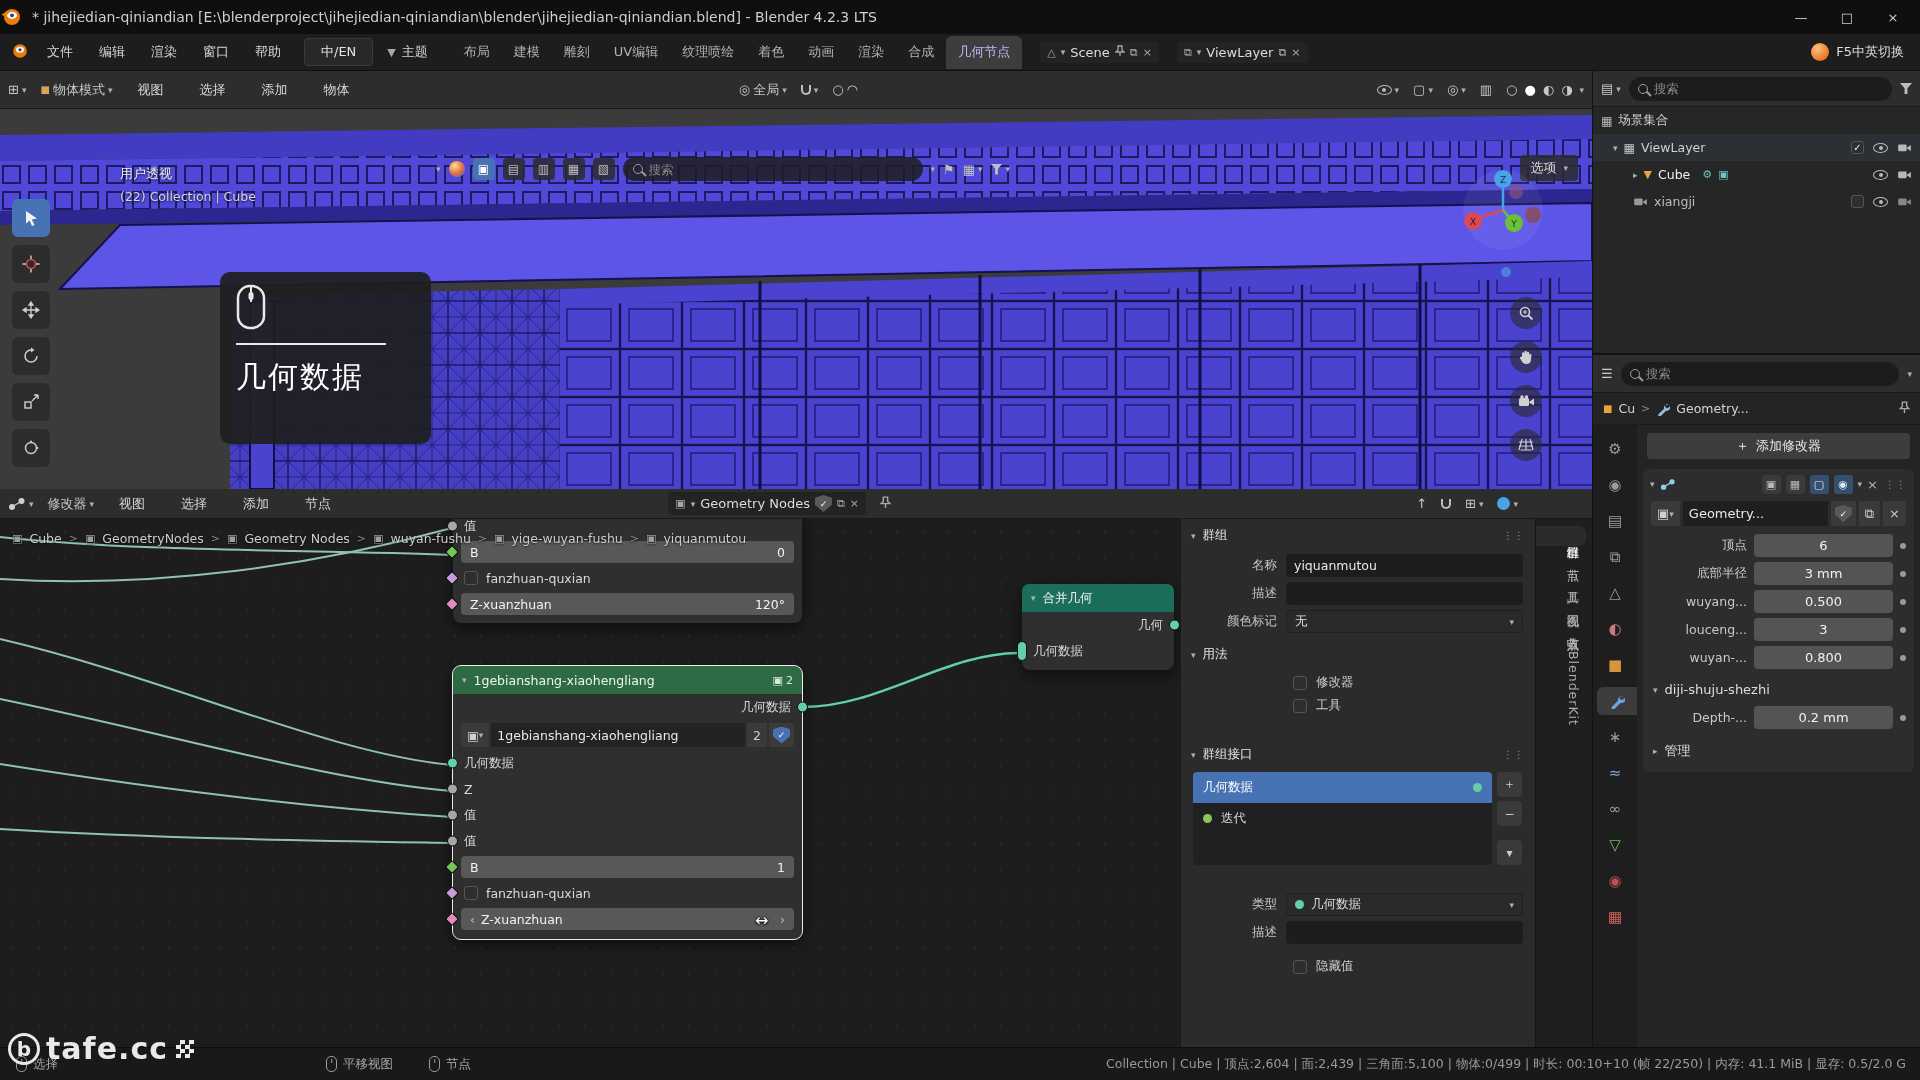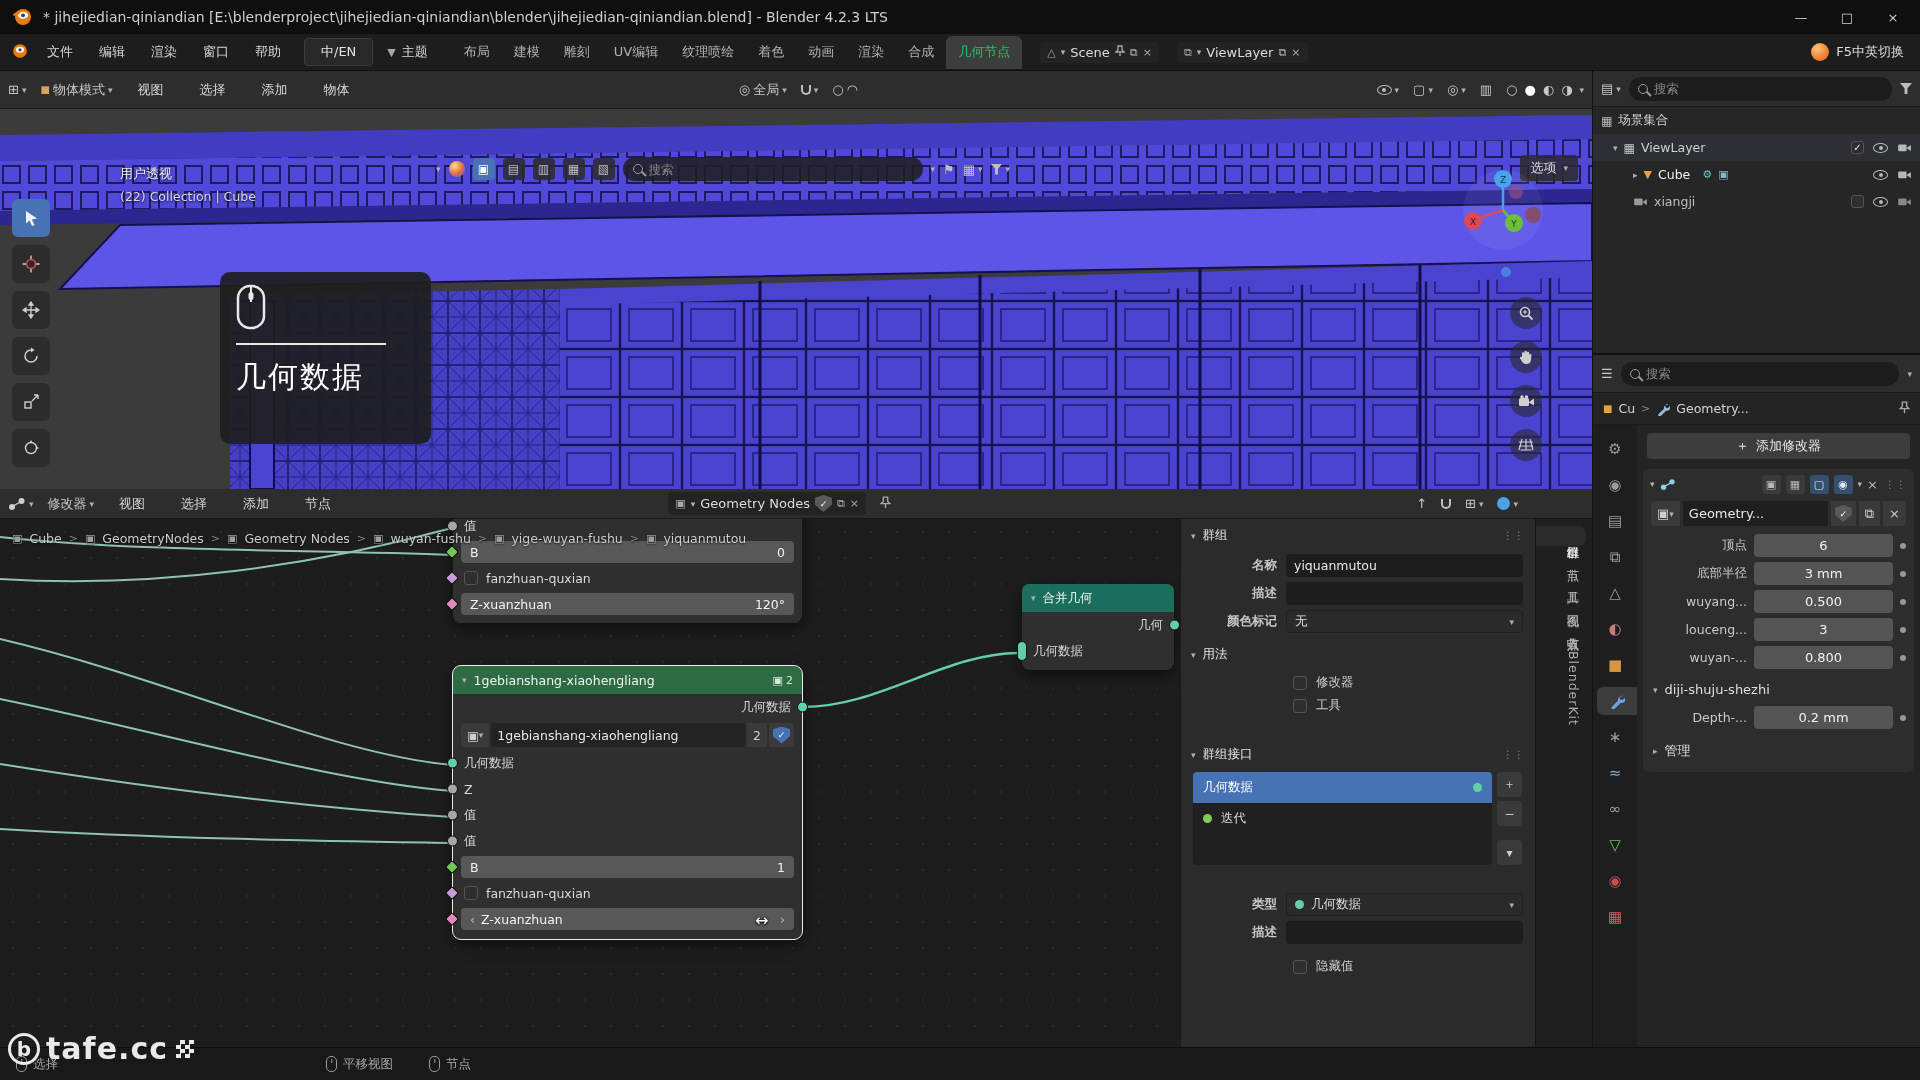--- a/index.html
+++ b/index.html
@@ -6,35 +6,35 @@
   html,body { width:1920px; height:1080px; overflow:hidden; }
   body {
     position:relative; background:#1d1d1d; color:#dedede;
     font-family:"DejaVu Sans","Liberation Sans",sans-serif; font-size:13px;
     -webkit-font-smoothing:antialiased;
   }
   .flex { display:flex; align-items:center; }
 
   
   #titlebar { position:absolute; top:0; left:0; right:0; height:34px; background:#0f0f0f;
-    display:flex; align-items:center; padding:0 4px 0 11px; color:#cfcfcf; font-size:14px;justify-content:center; }
+    display:flex; align-items:center; padding:0 4px 0 0; color:#cfcfcf; font-size:14px;justify-content:center; }
   #titlebar .title { margin-left:10px; white-space:nowrap; overflow:hidden; }
   .winbtn { width:46px; height:34px; display:flex; align-items:center; justify-content:center;
     color:#cfcfcf; font-size:13px; margin-left:0; }
 
   
   #topbar { position:absolute; top:34px; left:0; right:0; height:37px; background:#1d1d1d;
     border-bottom:1px solid #101010; display:flex; align-items:center; padding:0 8px; gap:4px; }
   .menu-item { padding:5px 11px; color:#d6d6d6; border-radius:4px; white-space:nowrap; }
   .lang-btn { background:#282828; border:1px solid #3c3c3c; border-radius:4px; padding:4px 16px;
     margin-left:8px; color:#e2e2e2; }
   .theme-dd { padding:4px 10px; color:#d6d6d6; display:flex; gap:6px; align-items:center; }
   .ws-tabs { display:flex; margin-left:10px; }
   .ws-tab { padding:7px 12px 8px; color:#b3b3b3; border-radius:6px 6px 0 0; white-space:nowrap; }
-  .ws-tab.active { background:#3d3d3d; color:#22c55e; }
+  .ws-tab.active { background:#3d3d3d; color:#c4b5fd; }
   .db-selector { display:flex; align-items:center; gap:5px; background:#232323; border-radius:4px;
     padding:3px 7px; margin-left:14px; color:#dcdcdc; white-space:nowrap; }
   .mini-ic { color:#a8a8a8; font-size:11px; }
   .f5-box { margin-left:auto; display:flex; align-items:center; gap:7px; padding:3px 8px; }
   .f5-ball { width:18px; height:18px; border-radius:50%;
     background:radial-gradient(circle at 35% 30%, #ffc37c, #e8762a 70%); }
 
   
   .ed-header { background:#2d2d2d; display:flex; align-items:center; padding:0 8px; gap:14px;
     border-bottom:1px solid #191919; }
@@ -124,21 +124,21 @@
   .shield.gray { background:#5a5a5a; }
   #drag-cursor { position:absolute; left:755px; top:392px; z-index:9; color:#ffffff; font-size:16px;
     text-shadow:0 0 3px #000,0 1px 2px #000; }
 
   
   #n-panel { position:absolute; top:30px; right:57px; bottom:0; width:355px; background:#2b2b2b;
     border-left:1px solid #1a1a1a; z-index:8; overflow:hidden; font-size:12.5px; }
   .section-h { display:flex; align-items:center; gap:7px; padding:8px 10px 5px; color:#e6e6e6; }
   .grip { margin-left:auto; color:#8a8a8a; font-size:10px; letter-spacing:1px; }
   .p-row { display:flex; align-items:center; margin:5px 12px; gap:9px; }
-  .p-label { width:84px; text-align:right; color:#c6c6c6; flex:none;font-weight:bold; }
+  .p-label { width:84px; text-align:right; color:#c6c6c6; flex:none; }
   .p-field { flex:1; height:23px; background:#1d1d1d; border-radius:4px; border:none; outline:none;
     color:#e8e8e8; padding:0 8px; font-size:12.5px; font-family:inherit; }
   .p-drop { flex:1; height:23px; background:#2a2a2a; border:1px solid #1f1f1f; border-radius:4px;
     display:flex; align-items:center; gap:7px; padding:0 8px; color:#dddddd; }
   .p-drop .caret { margin-left:auto; }
   .check-row { display:flex; align-items:center; gap:9px; margin:6px 12px 6px 112px; color:#cfcfcf; }
   .iface { display:flex; gap:5px; margin:4px 12px 0; }
   .iface-list { flex:1; background:#202020; border-radius:4px; overflow:hidden; }
   .iface-item { height:31px; display:flex; align-items:center; gap:9px; padding:0 10px; color:#dcdcdc; }
   .iface-item.sel { background:#4772b3; color:#ffffff; }
@@ -971,19 +971,20 @@
     <span>选择</span>
   </span>
   <span class="sb-item" style="margin-left:268px">
     <span class="icon-mouse"></span>
     <span>平移视图</span>
   </span>
   <span class="sb-item" style="margin-left:36px">
     <span class="icon-mouse"></span>
     <span>节点</span>
   </span>
+  <span id="sb-right">Collection | Cube | 顶点:2,604 | 面:2,439 | 三角面:5,100 | 物体:0/499 | 时长: 00:10+10 (帧 22/250) | 内存: 41.1 MiB | 显存: 0.5/2.0 G</span>
 </div>
 
 <div id="watermark">
   <span id="wm-logo">b</span>
   <span id="wm-text">tafe.cc</span>
   <span id="wm-checker"></span>
 </div>
 
 </body></html>

